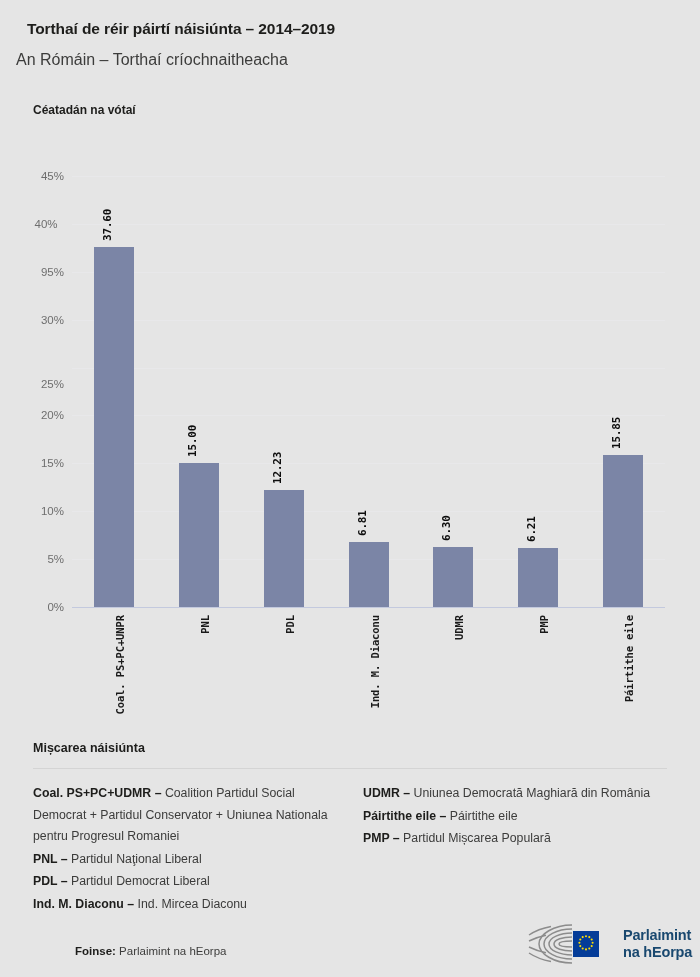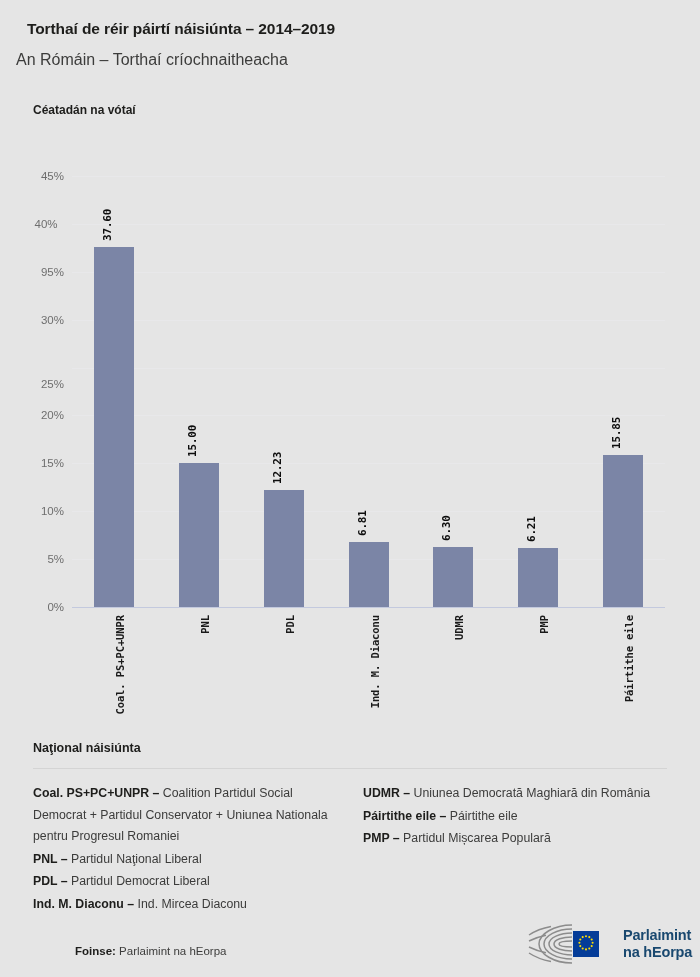--- a/index.html
+++ b/index.html
@@ -291,25 +291,25 @@
               <div class="value-rot">15.85</div>
             </div>
             <div class="xlabel-wrap">
               <div class="xlabel-rot">Páirtithe eile</div>
             </div>
           </div>
         </div>
     </div>
   </div>
 
-  <div class="legend-title">Naţional náisiúnta</div>
+  <div class="legend-title">Mișcarea náisiúnta</div>
   <div class="legend-rule"></div>
   <div class="legend-cols" id="legend-cols">
       <div class="legend-col">
-        <div class="legend-item"><span class="legend-abbr">Coal. PS+PC+UNPR –</span><span> Coalition Partidul Social Democrat + Partidul Conservator + Uniunea Nationala pentru Progresul Romaniei</span></div>
+        <div class="legend-item"><span class="legend-abbr">Coal. PS+PC+UDMR –</span><span> Coalition Partidul Social Democrat + Partidul Conservator + Uniunea Nationala pentru Progresul Romaniei</span></div>
         <div class="legend-item"><span class="legend-abbr">PNL –</span><span> Partidul Naţional Liberal</span></div>
         <div class="legend-item"><span class="legend-abbr">PDL –</span><span> Partidul Democrat Liberal</span></div>
         <div class="legend-item"><span class="legend-abbr">Ind. M. Diaconu –</span><span> Ind. Mircea Diaconu</span></div>
       </div>
       <div class="legend-col">
         <div class="legend-item"><span class="legend-abbr">UDMR –</span><span> Uniunea Democrată Maghiară din România</span></div>
         <div class="legend-item"><span class="legend-abbr">Páirtithe eile –</span><span> Páirtithe eile</span></div>
         <div class="legend-item"><span class="legend-abbr">PMP –</span><span> Partidul Mișcarea Populară</span></div>
       </div>
     </div>

